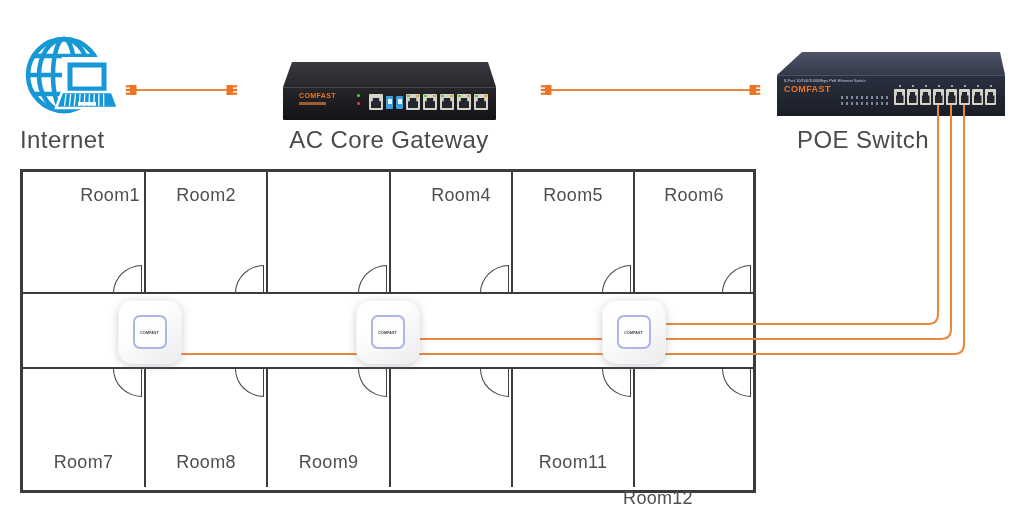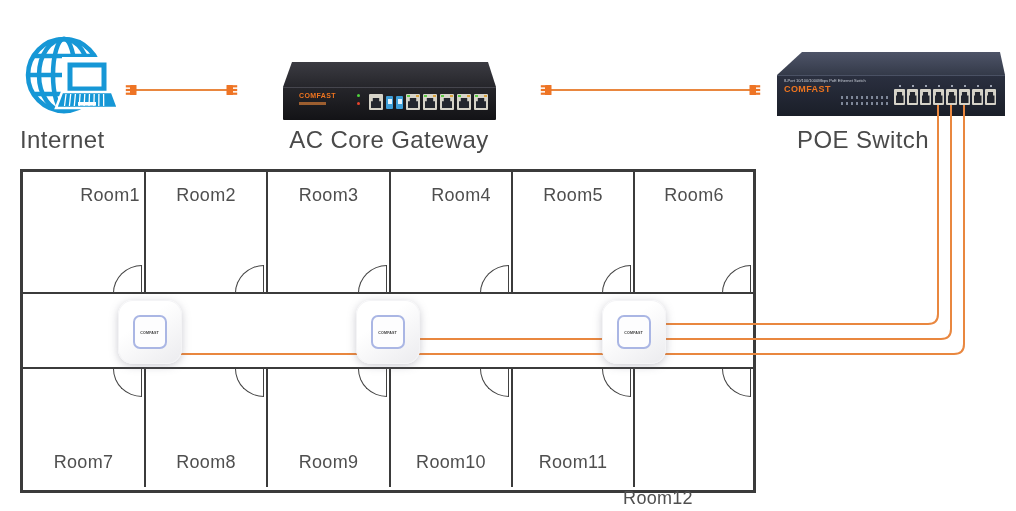--- a/index.html
+++ b/index.html
@@ -157,29 +157,27 @@
   <div class="wall" style="left:633px;top:172px;width:2px;height:120px;"></div>
 
   <div class="wall" style="left:144px;top:369px;width:2px;height:118px;"></div>
   <div class="wall" style="left:266px;top:369px;width:2px;height:118px;"></div>
   <div class="wall" style="left:389px;top:369px;width:2px;height:118px;"></div>
   <div class="wall" style="left:511px;top:369px;width:2px;height:118px;"></div>
   <div class="wall" style="left:633px;top:369px;width:2px;height:118px;"></div>
 
   <div class="room-label" style="left:23px;top:185px;width:118px;margin-left:28px;">Room1</div>
   <div class="room-label" style="left:146px;top:185px;width:120px;">Room2</div>
-  <div class="room-label" style="left:268px;top:185px;width:121px;">Room3</div>
   <div class="room-label" style="left:391px;top:185px;width:140px;">Room4</div>
   <div class="room-label" style="left:513px;top:185px;width:120px;">Room5</div>
   <div class="room-label" style="left:635px;top:185px;width:118px;">Room6</div>
 
   <div class="room-label" style="left:23px;top:452px;width:121px;">Room7</div>
   <div class="room-label" style="left:146px;top:452px;width:120px;">Room8</div>
   <div class="room-label" style="left:268px;top:452px;width:121px;">Room9</div>
-  <div class="room-label" style="left:391px;top:452px;width:120px;">Room10</div>
   <div class="room-label" style="left:513px;top:452px;width:120px;">Room11</div>
   <div class="room-label" style="left:599px;top:452px;width:118px;margin-top:36px;">Room12</div>
 
   <div class="door top" style="left:113px;top:265px;"></div>
   <div class="door top" style="left:235px;top:265px;"></div>
   <div class="door top" style="left:358px;top:265px;"></div>
   <div class="door top" style="left:480px;top:265px;"></div>
   <div class="door top" style="left:602px;top:265px;"></div>
   <div class="door top" style="left:722px;top:265px;"></div>
 

